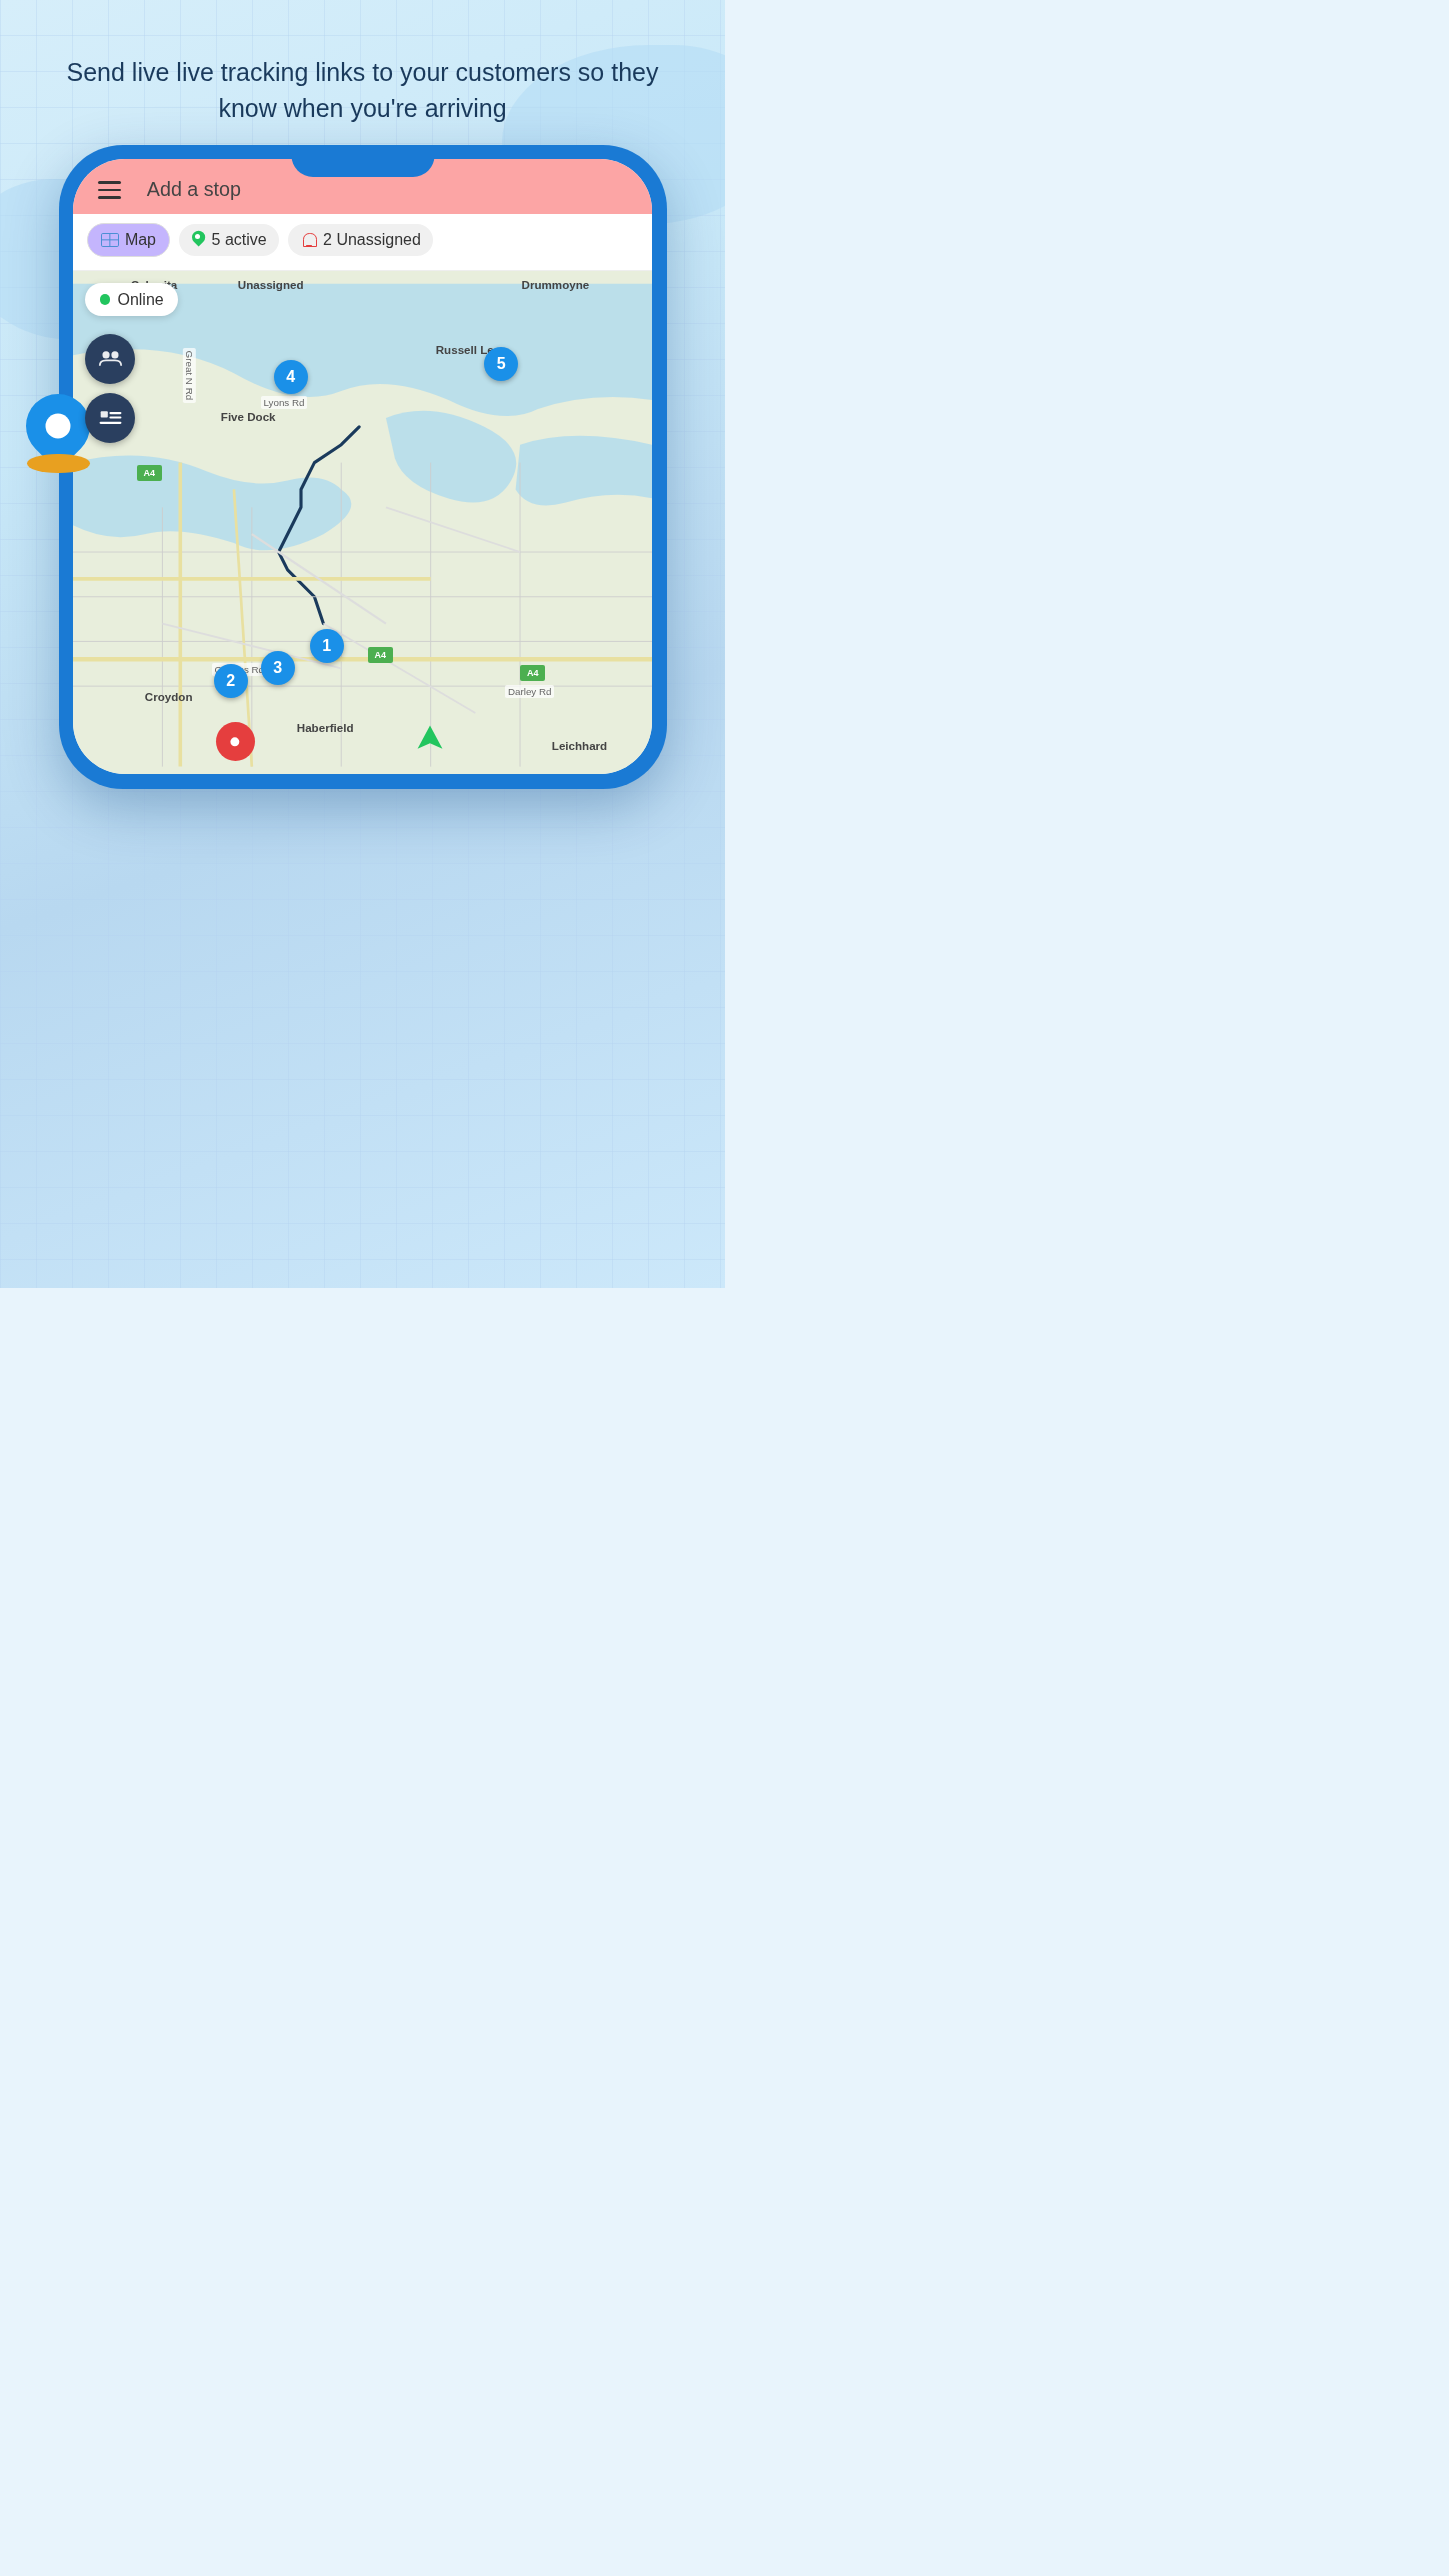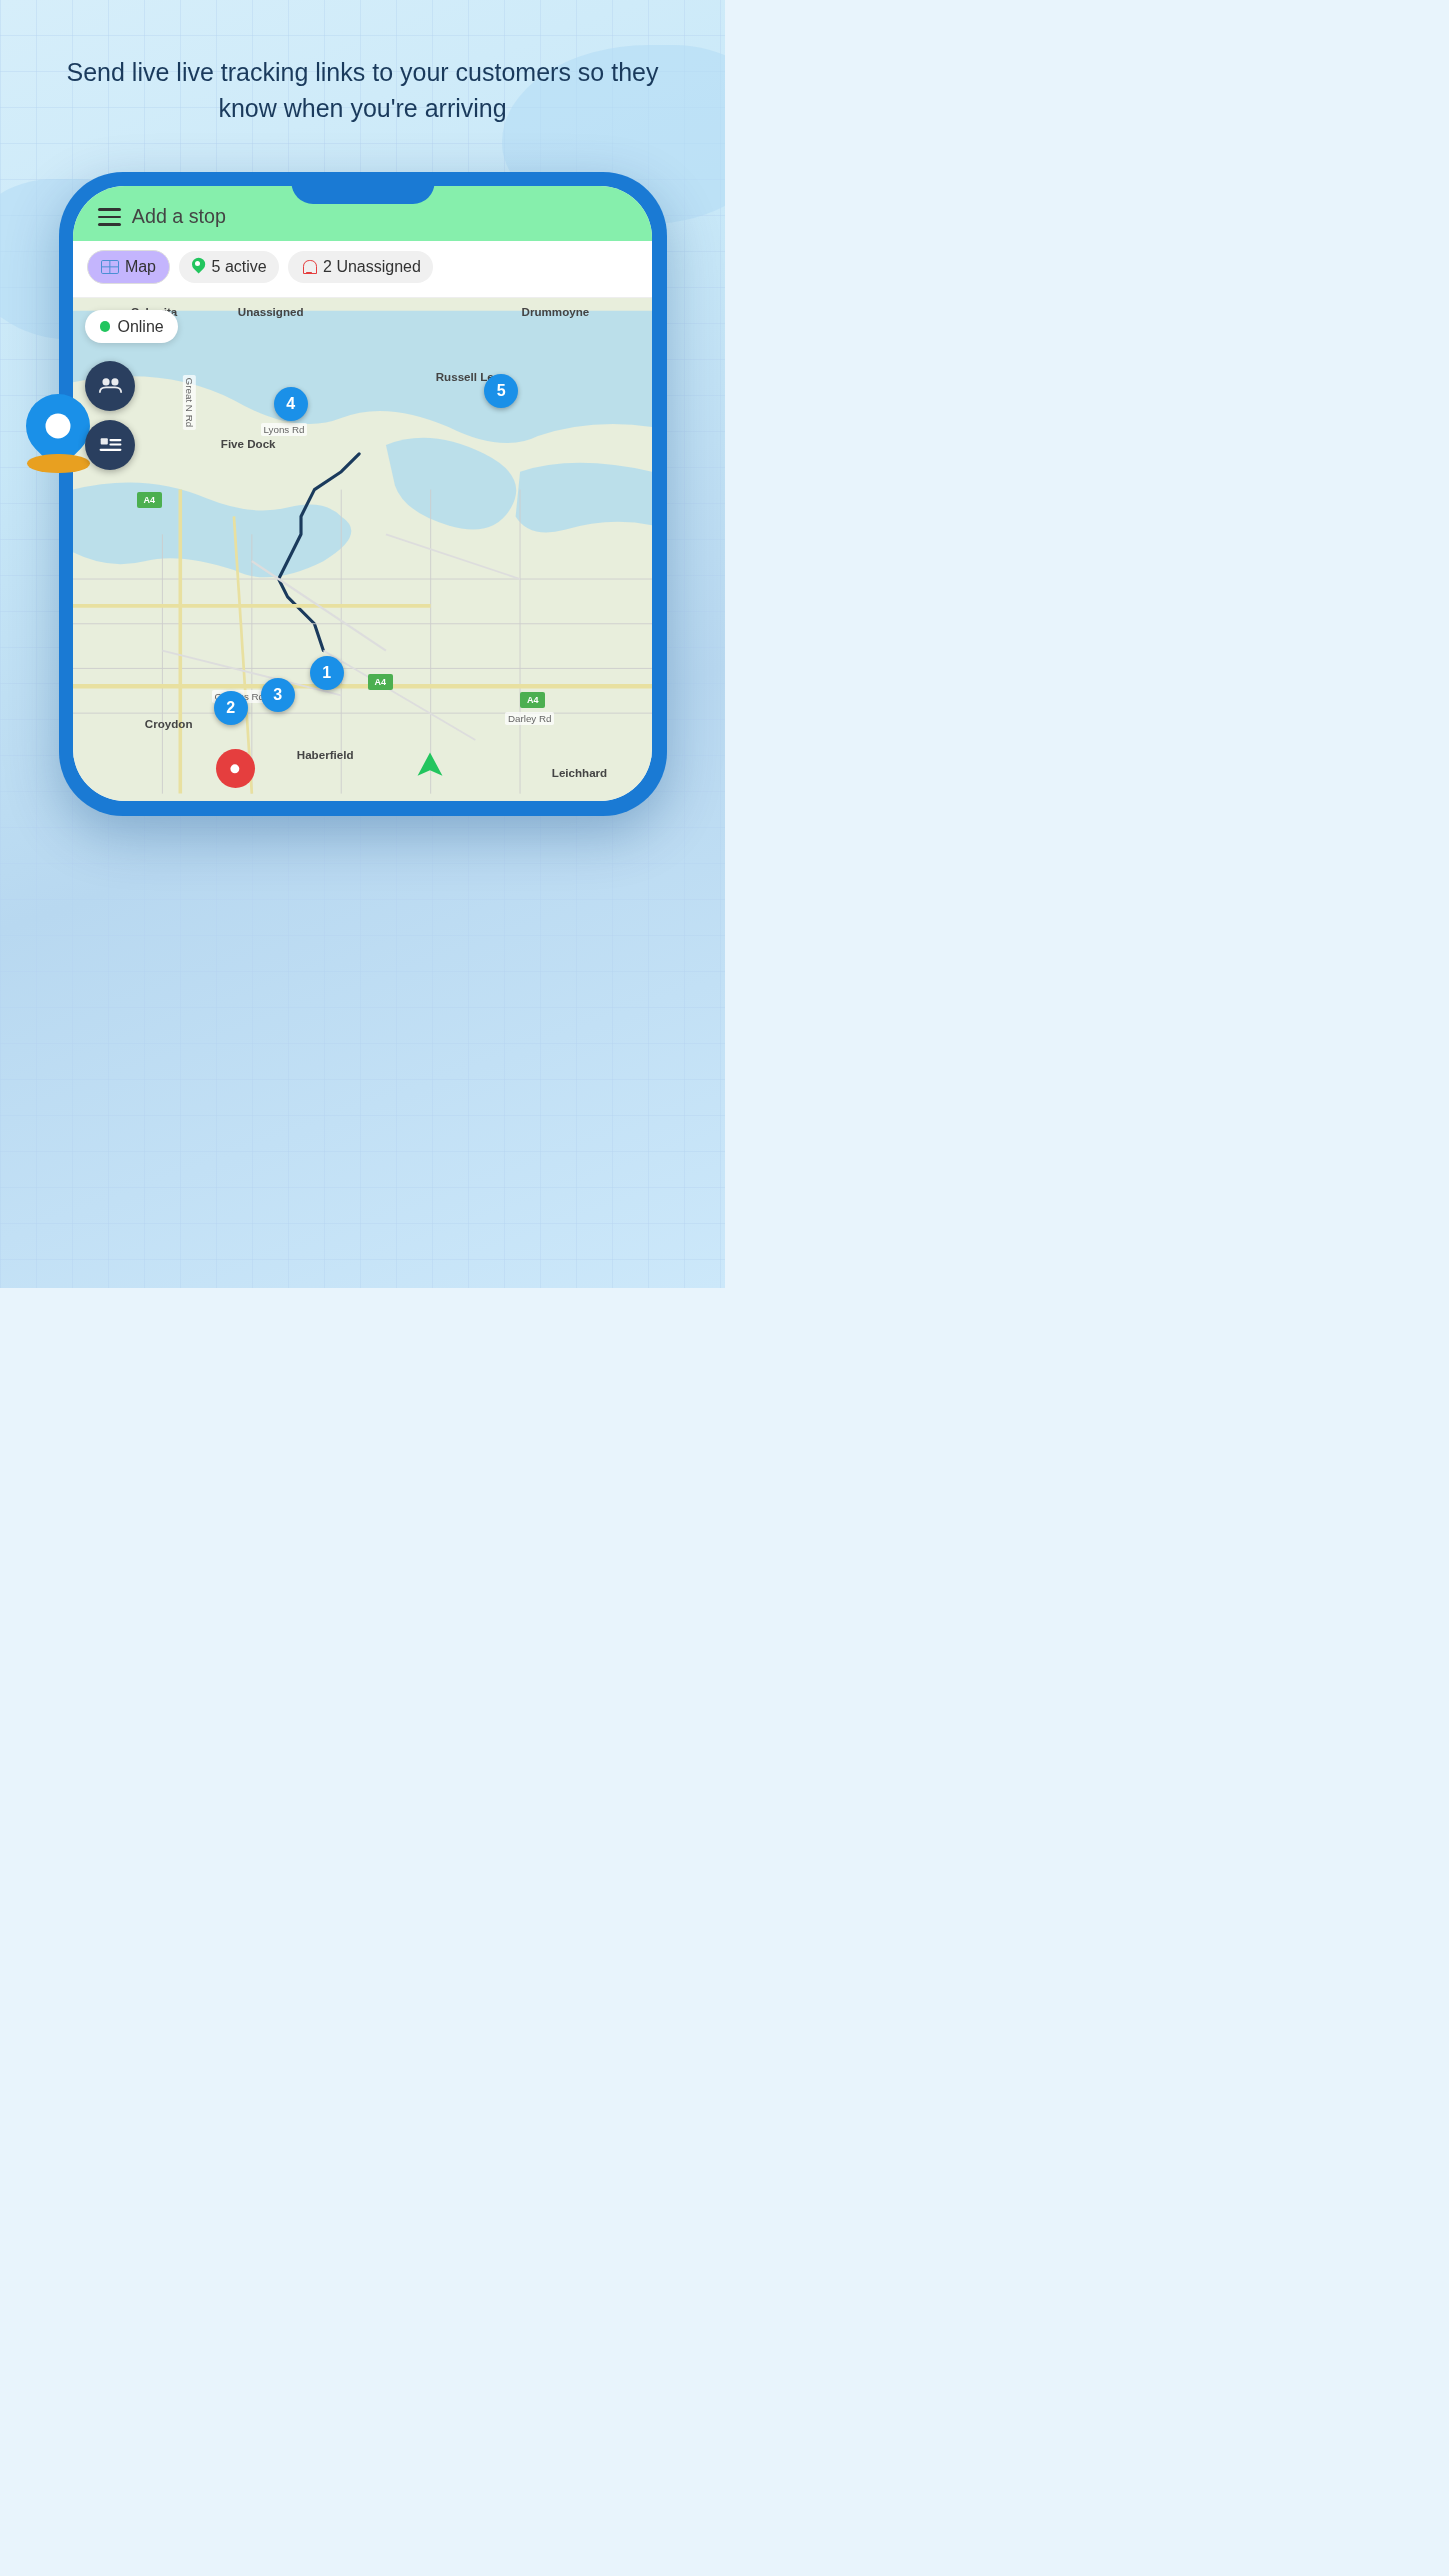--- a/index.html
+++ b/index.html
@@ -60,21 +60,20 @@
       padding: 0 36px;
     }
 
     .subtitle {
       font-size: 25px;
       font-weight: 400;
       color: #1a3a5c;
       text-align: center;
       line-height: 1.45;
       padding: 0 54px;
-      margin-bottom: 27px;
     }
 
     
     .location-pin-container {
       position: absolute;
       left: 18px;
       top: 394px;
       z-index: 5;
     }
 
@@ -151,25 +150,25 @@
       width: 100%;
       height: 100%;
       background: #f5f5f5;
       border-radius: 52px;
       overflow: hidden;
       position: relative;
     }
 
     
     .phone-topbar {
-      background: #86efac;
+      background: #fca5a5;
       padding: 19.7px 25px 12.5px;
       display: flex;
       align-items: center;
-      gap: 11px;
+      gap: 26px;
     }
 
     .hamburger-icon {
       display: flex;
       flex-direction: column;
       gap: 4.5px;
       cursor: pointer;
     }
 
     .hamburger-icon span {

